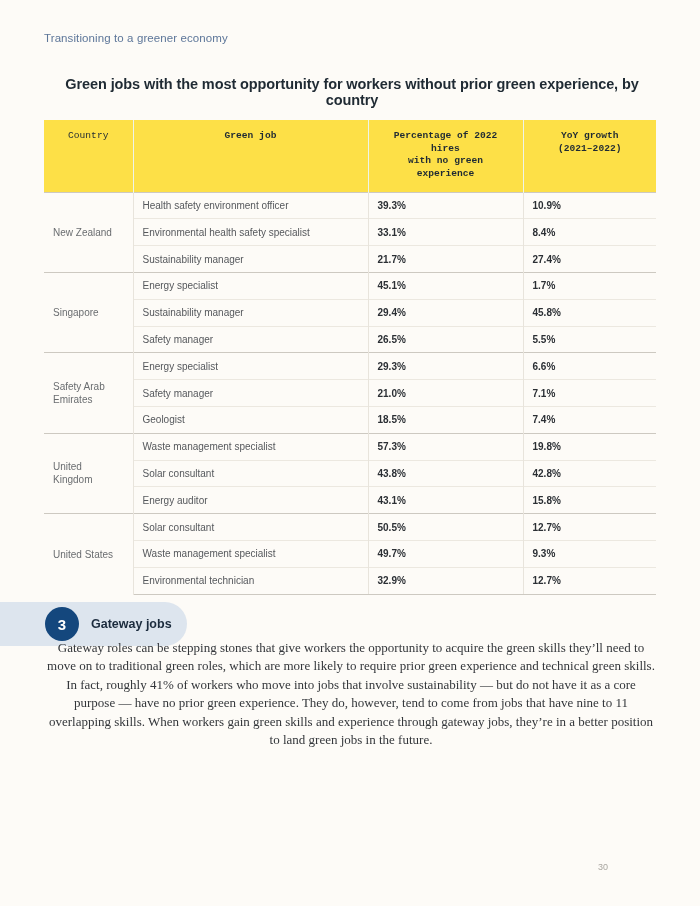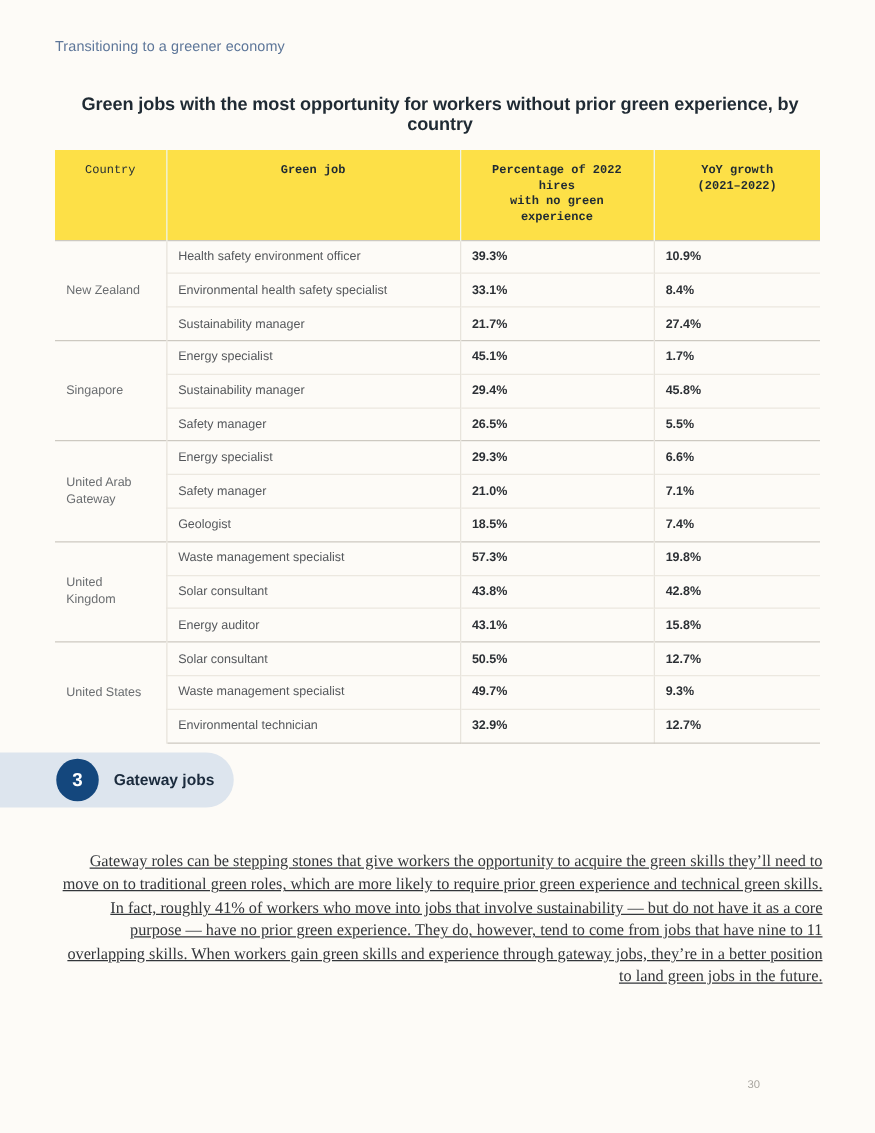--- a/index.html
+++ b/index.html
@@ -141,28 +141,27 @@
     margin-left: 12px;
     font-size: 12.5px;
     font-weight: bold;
     color: #1b2b3d;
   }
 
   
   .body-copy {
     position: absolute;
     left: 44px;
-    top: 680px;
+    top: 639px;
     width: 614px;
     font-family: "Liberation Serif", serif;
     font-size: 13px;
     line-height: 1.42;
     color: #33363a;
-    text-align: right;
-    text-decoration: underline;
+    text-align: center;
   }
 
   
   .folio {
     position: absolute;
     right: 44px;
     top: 862px;
     font-size: 9px;
     color: #a9a6a0;
     text-align: center;
@@ -228,21 +227,21 @@
             <td class="job">Sustainability manager</td>
             <td class="num">29.4%</td>
             <td class="num yoy">45.8%</td>
           </tr>
           <tr class="inner">
             <td class="job">Safety manager</td>
             <td class="num">26.5%</td>
             <td class="num yoy">5.5%</td>
           </tr>
           <tr class="group-start">
-            <td class="country" rowspan="3">United Arab Gateway</td>
+            <td class="country" rowspan="3">Safety Arab Emirates</td>
             <td class="job">Energy specialist</td>
             <td class="num">29.3%</td>
             <td class="num yoy">6.6%</td>
           </tr>
           <tr class="inner">
             <td class="job">Safety manager</td>
             <td class="num">21.0%</td>
             <td class="num yoy">7.1%</td>
           </tr>
           <tr class="inner">

